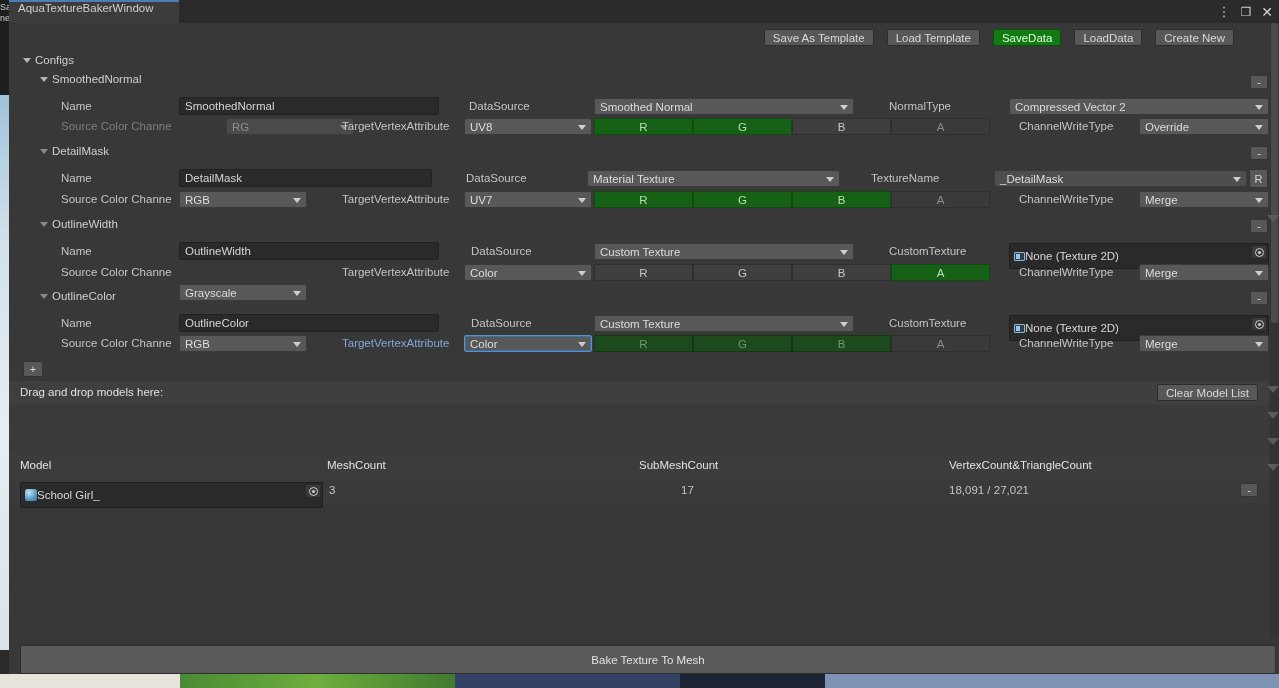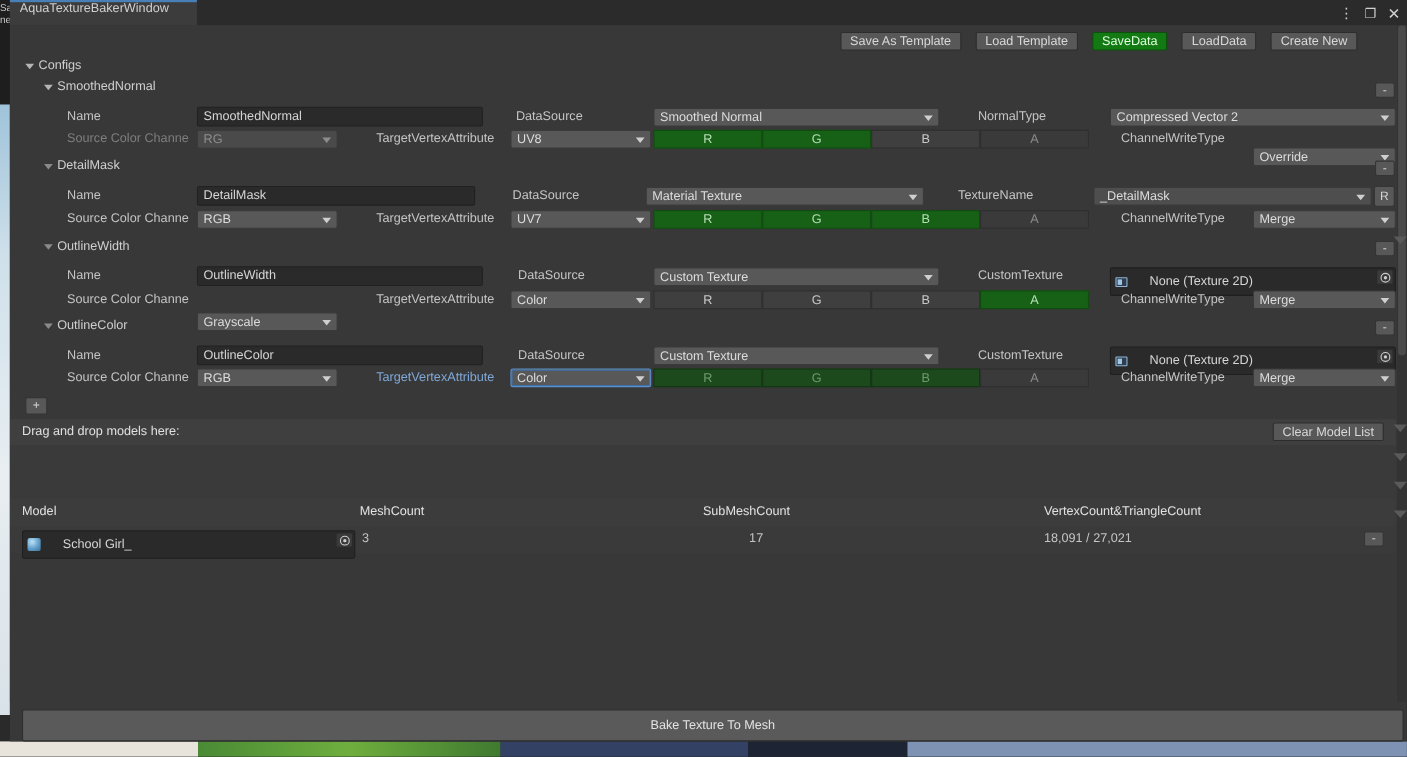--- a/index.html
+++ b/index.html
@@ -93,34 +93,34 @@
   }
 
   
   .dd {
     position:absolute; height:17px;
     background:#585858; border:1px solid #3a3a3a; border-radius:2px;
     color:#dcdcdc; font-size:11.5px;
     display:flex; align-items:center; padding-left:5px;
     white-space:nowrap; overflow:hidden;
   }
-  .dd.disabled { background:#4a4a4a; color:#8d8d8d; border-color:#3a3a3a; }
+  .dd.disabled { background:#4a4a4a; color:#8d8d8d; border-color:#3a3a3a;margin-left:47px; }
   .dd.focused { border:1px solid #5a8fc9; box-shadow:0 0 0 1px #3e6fa5 inset; }
   .dd .caret {
     position:absolute; right:5px; top:50%; margin-top:-2px;
     width:0;height:0;border-left:4px solid transparent;border-right:4px solid transparent;border-top:5px solid #cfcfcf;
   }
   .dd.disabled .caret { border-top-color:#8d8d8d; }
 
   
   .objfield {
     position:absolute; height:26px;
     background:#2a2a2a; border:1px solid #1f1f1f; border-radius:2px;
     color:#d6d6d6; font-size:11.5px;
-    display:flex; align-items:center; padding-left:4px; gap:20px;
+    display:flex; align-items:center; padding-left:4px; gap:0;
     white-space:nowrap; overflow:hidden;
   }
   .objfield .sel {
     position:absolute; right:1px; top:1px; width:16px; height:14px;
     background:#3a3a3a; border:1px solid #2a2a2a; border-radius:2px;
     display:flex; align-items:center; justify-content:center;
   }
   .dot-target {
     width:9px; height:9px; border-radius:50%;
     border:1.5px solid #cfcfcf; position:relative;
@@ -274,21 +274,21 @@
     <div class="lbl" style="left:333px; top:97px;">TargetVertexAttribute</div>
     <div class="dd" style="left:455px; top:95px; width:128px;">
       <span>UV8</span>
         <i class="caret"></i>
     </div>
     <div class="chan on" style="left:585px; top:95px; width:99px;">R</div>
     <div class="chan on" style="left:684px; top:95px; width:99px;">G</div>
     <div class="chan" style="left:783px; top:95px; width:99px;">B</div>
     <div class="chan off-dim" style="left:882px; top:95px; width:99px;">A</div>
     <div class="lbl" style="left:1010px; top:97px;">ChannelWriteType</div>
-    <div class="dd" style="left:1130px; top:95px; width:130px;margin-top:16px;">
+    <div class="dd" style="left:1130px; top:95px; width:130px;">
       <span>Override</span>
         <i class="caret"></i>
     </div>
 
     <div class="foldout" style="left:31px; top:122px;">
       <span class="arrow dim"></span>
       <span>DetailMask</span>
     </div>
     <div class="sqbtn" style="right:11px; top:123px; width:18px; height:14px;">-</div>
 

